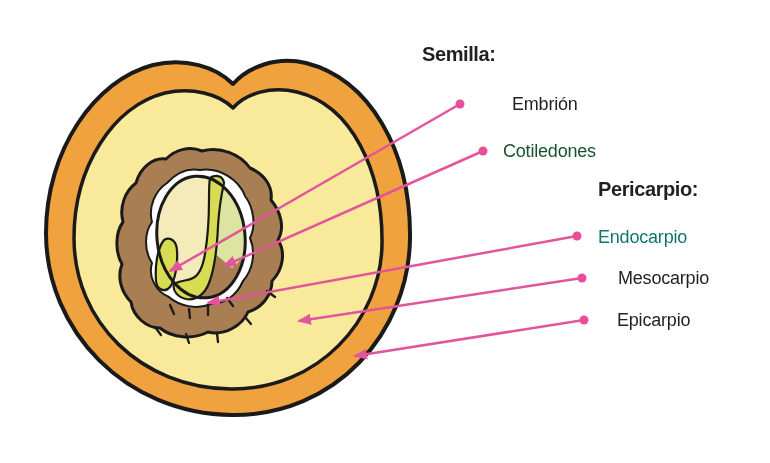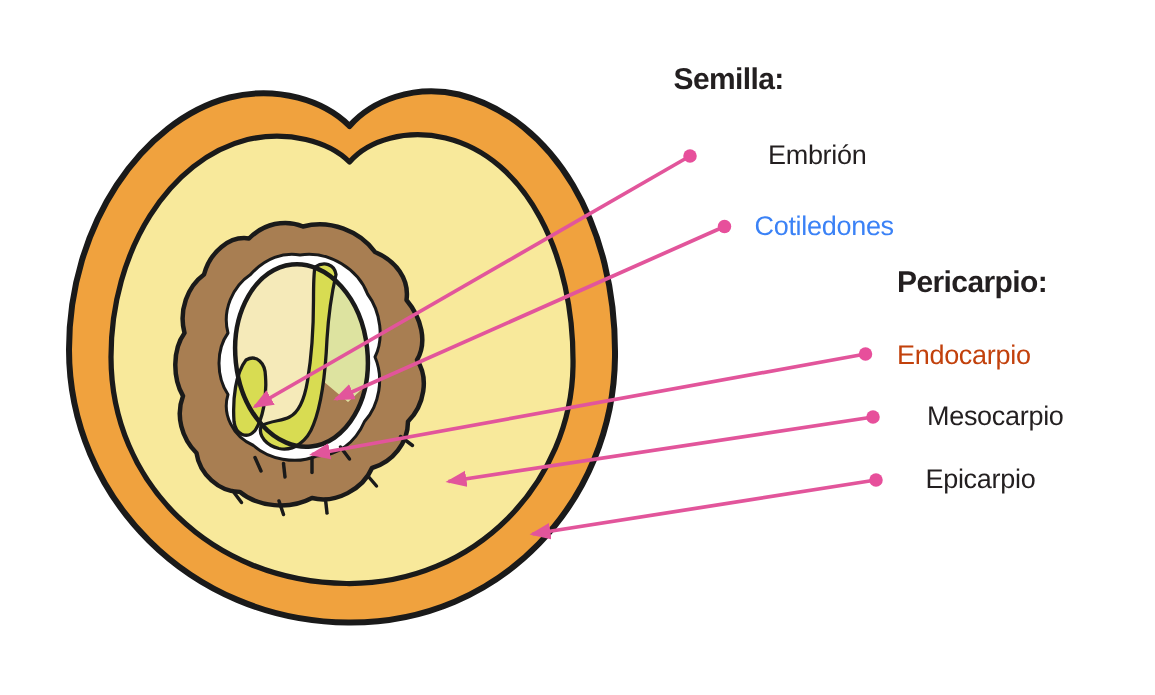--- a/index.html
+++ b/index.html
@@ -26,21 +26,21 @@
     font-size: 18px;
     letter-spacing: -0.2px;
     white-space: nowrap;
     color: #231F20;
   }
   .heading {
     font-weight: 700;
     font-size: 20px;
     letter-spacing: -0.4px;
   }
-  #lbl-semilla     { left: 449px; top: 54px;  }
+  #lbl-semilla     { left: 422px; top: 54px;  }
   #lbl-embrion     { left: 480px; top: 104px; }
   #lbl-cotiledones { left: 503px; top: 151px; }
   #lbl-pericarpio  { left: 598px; top: 189px; }
   #lbl-endocarpio  { left: 598px; top: 237px; }
   #lbl-mesocarpio  { left: 618px; top: 278px; }
   #lbl-epicarpio   { left: 617px; top: 320px; }
 </style>
 </head>
 <body>
 
@@ -100,18 +100,18 @@
       <circle cx="460" cy="104" r="4.5"></circle>
       <circle cx="483" cy="151" r="4.5"></circle>
       <circle cx="577" cy="236" r="4.5"></circle>
       <circle cx="582" cy="278" r="4.5"></circle>
       <circle cx="584" cy="320" r="4.5"></circle>
     </g>
   </svg>
 
   <div id="lbl-semilla" class="label heading" style="color: rgb(35, 31, 32);">Semilla:</div>
   <div id="lbl-embrion" class="label" style="color: rgb(35, 31, 32); margin-left: 32px;">Embrión</div>
-  <div id="lbl-cotiledones" class="label" style="color: #3b82f6;">Cotiledones</div>
+  <div id="lbl-cotiledones" class="label" style="color: #14532d;">Cotiledones</div>
   <div id="lbl-pericarpio" class="label heading" style="color: rgb(35, 31, 32); text-align: right;">Pericarpio:</div>
-  <div id="lbl-endocarpio" class="label" style="color: #c2410c;">Endocarpio</div>
+  <div id="lbl-endocarpio" class="label" style="color: #0f766e;">Endocarpio</div>
   <div id="lbl-epicarpio" class="label" style="color: rgb(35, 31, 32);">Epicarpio</div>
   <div id="lbl-mesocarpio" class="label" style="color: rgb(35, 31, 32);">Mesocarpio</div>
 </div>
 
 </body></html>

